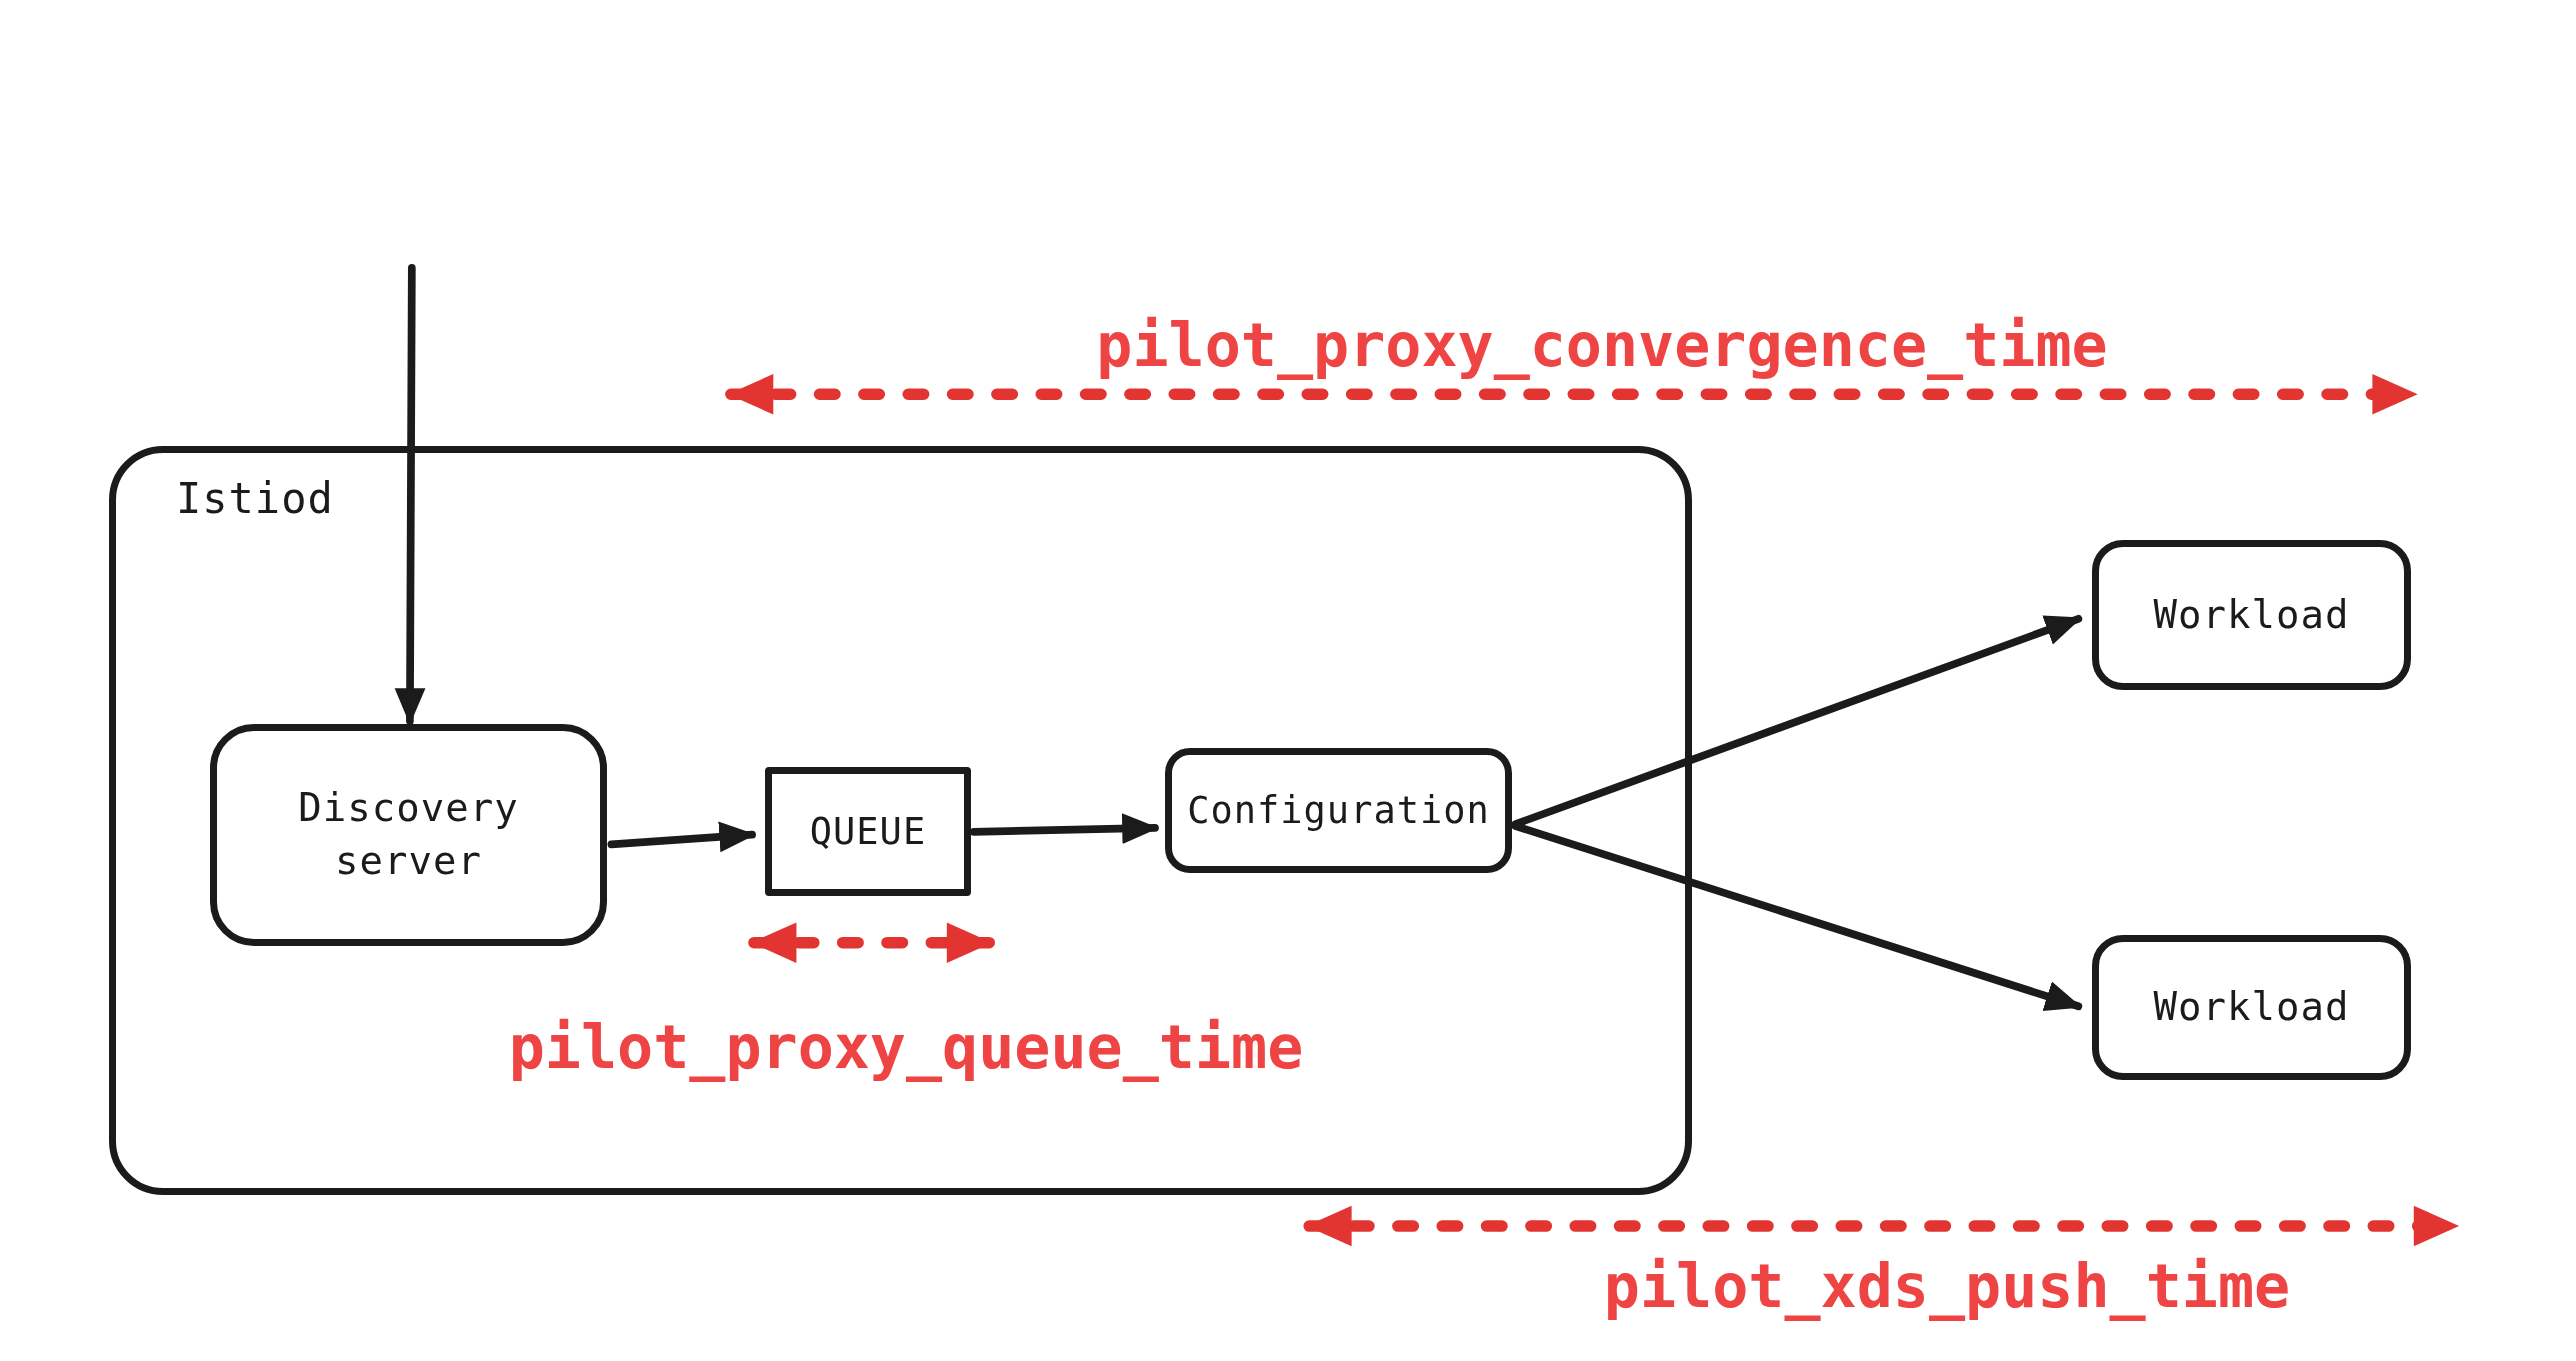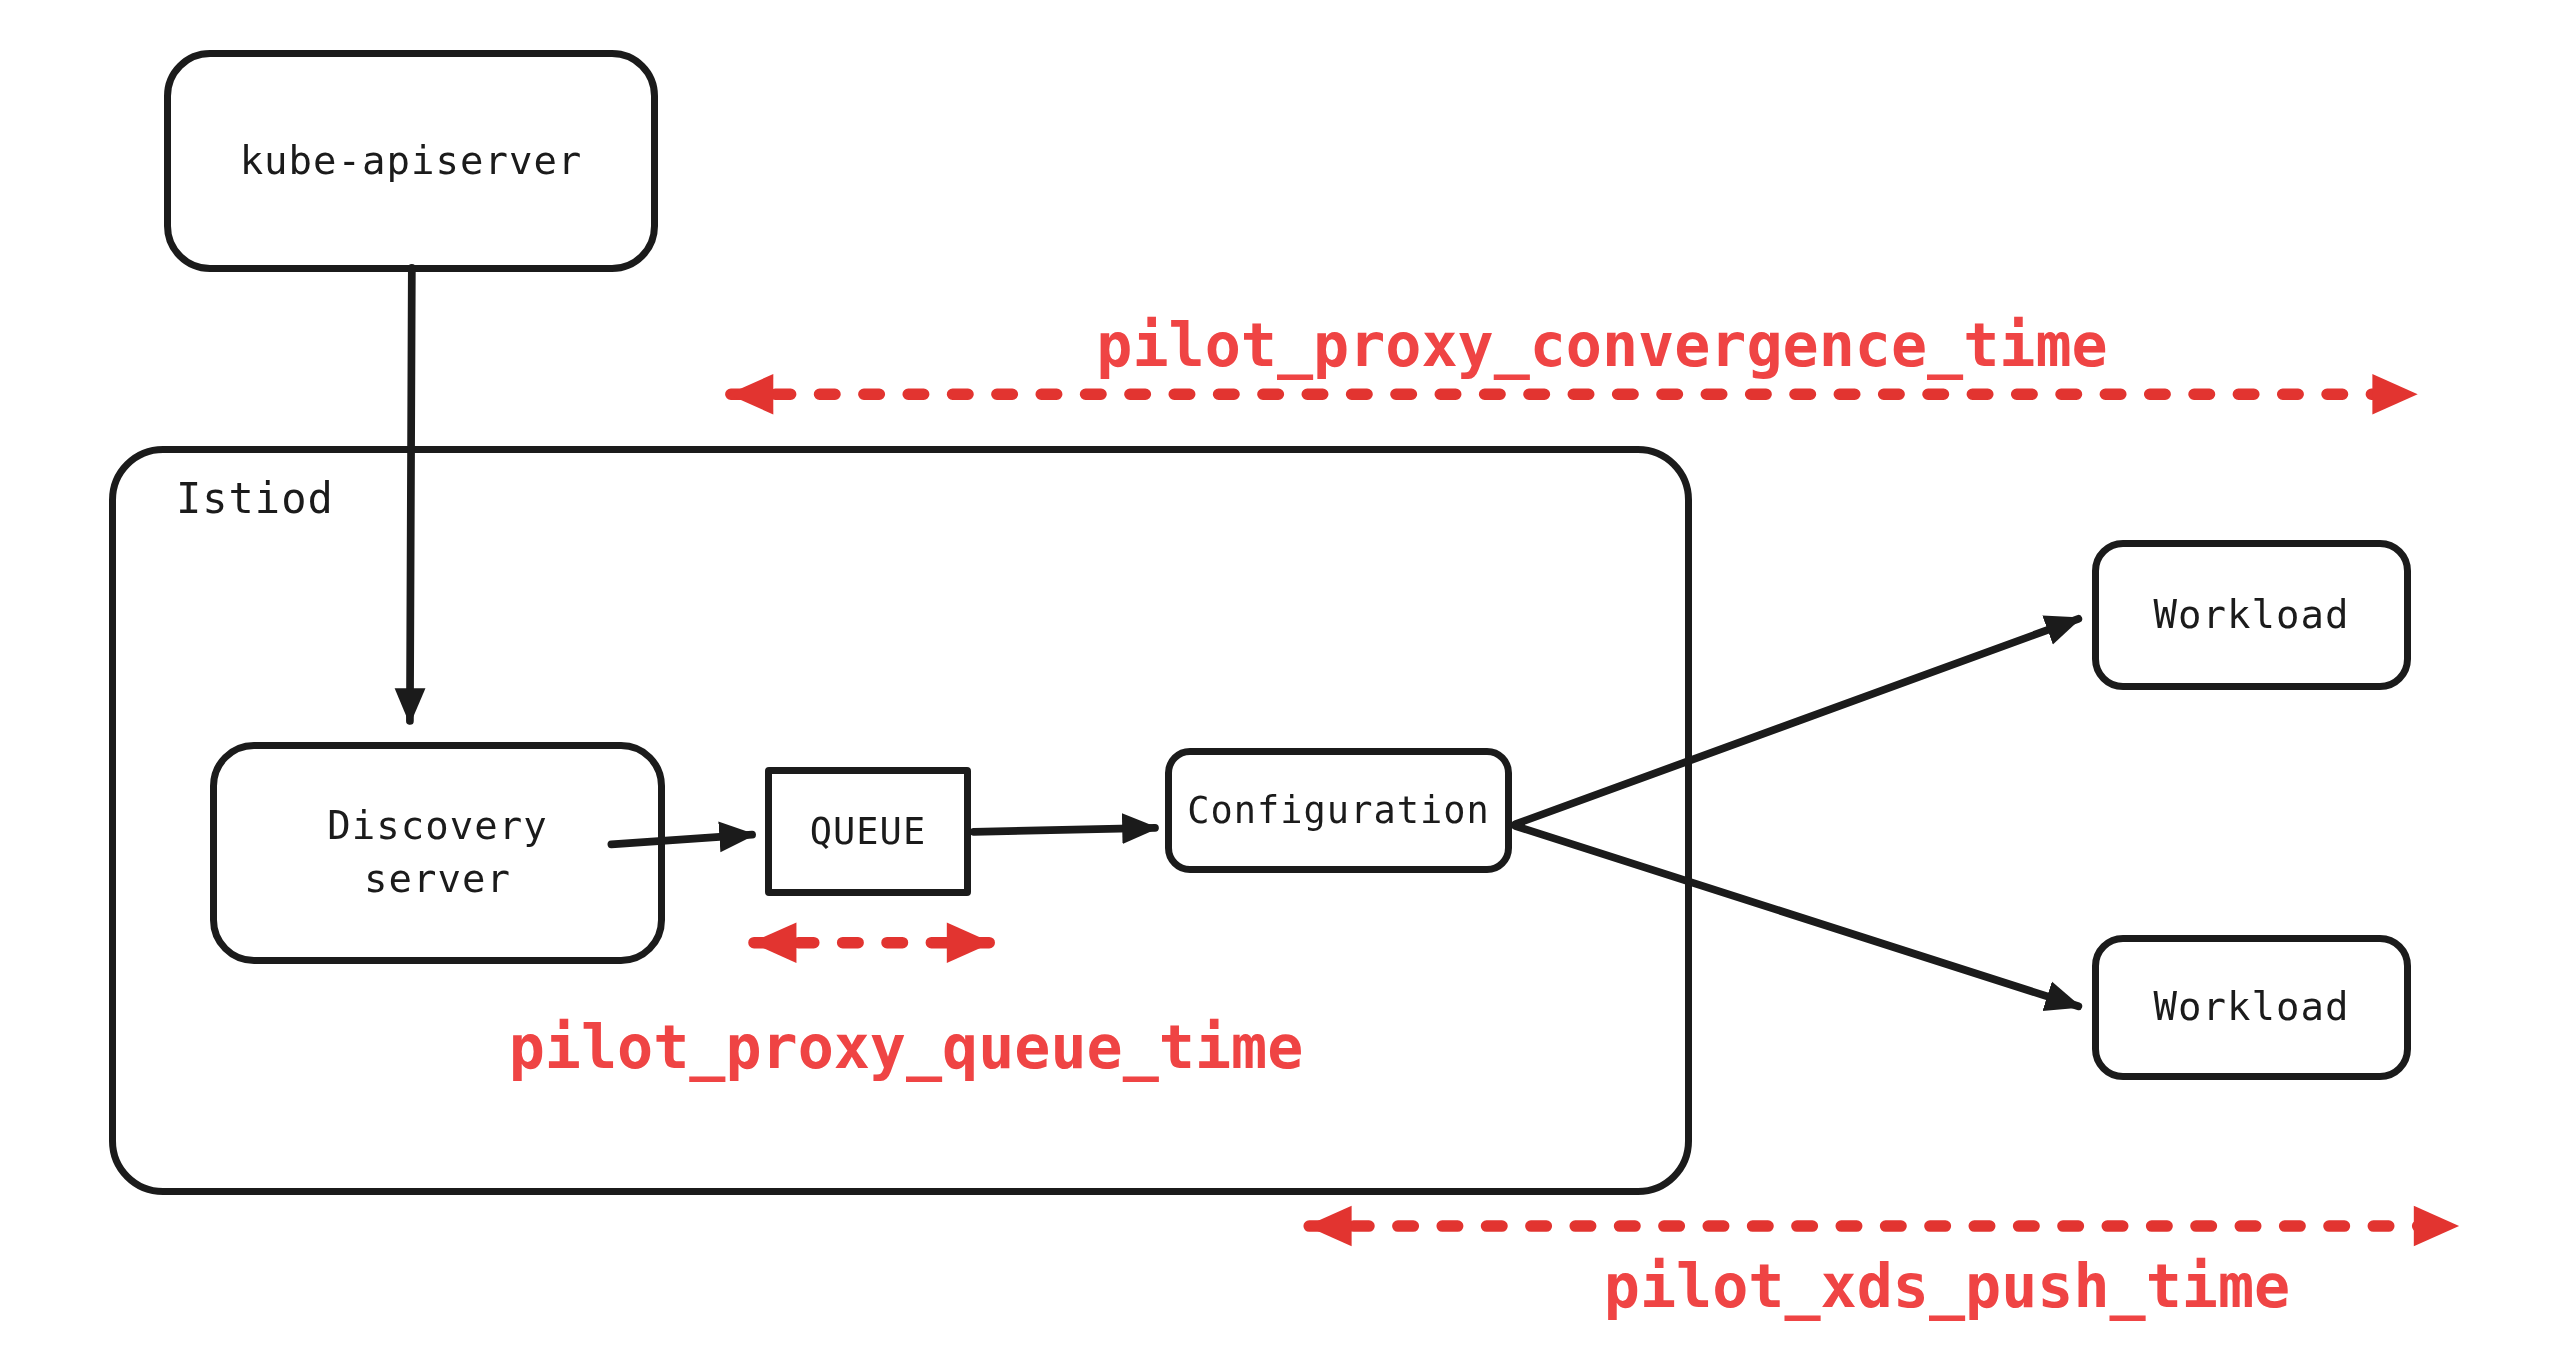--- a/index.html
+++ b/index.html
@@ -29,21 +29,21 @@
     letter-spacing: 1px;
     z-index: 1;
   }
   .node .node-label {
     line-height: 1.35;
   }
   #node-kube-apiserver   { left: 164px;  top: 50px;  width: 494px;  height: 222px; border-radius: 46px; }
   #node-istiod           { left: 109px;  top: 446px; width: 1583px; height: 749px; border-radius: 54px; }
   #istiod-label          { position: absolute; left: 176px; top: 474px; font-size: 42px; color: #1b1b1b;
                            letter-spacing: 1px; z-index: 2; }
-  #node-discovery-server { left: 210px;  top: 742px; width: 455px;  height: 222px; border-radius: 44px; }
+  #node-discovery-server { left: 210px;  top: 724px; width: 397px;  height: 222px; border-radius: 44px; }
   #node-discovery-server .node-label { width: 270px; }
   #node-queue            { left: 765px;  top: 767px; width: 206px;  height: 129px; border-radius: 4px; font-size: 37px; }
   #node-configuration    { left: 1165px; top: 748px; width: 347px;  height: 125px; border-radius: 25px; font-size: 37px; }
   #node-workload-1       { left: 2092px; top: 540px; width: 319px;  height: 150px; border-radius: 31px; }
   #node-workload-2       { left: 2092px; top: 935px; width: 319px;  height: 145px; border-radius: 31px; }
 
   #connector-layer {
     position: absolute;
     left: 0; top: 0;
     width: 2576px;
@@ -65,23 +65,20 @@
   #metric-label-xds-push-time    { left: 1947px; top: 1251px; }
 </style>
 </head>
 <body>
 
 <div id="canvas">
 
   <div class="node" id="node-istiod"></div>
   <div id="istiod-label">Istiod</div>
 
-  <div class="node" id="node-kube-apiserver">
-    <span class="node-label">kube-apiserver</span>
-  </div>
 
   <div class="node" id="node-discovery-server">
     <span class="node-label">Discovery server</span>
   </div>
 
   <div class="node" id="node-queue">
     <span class="node-label">QUEUE</span>
   </div>
 
   <div class="node" id="node-configuration">

